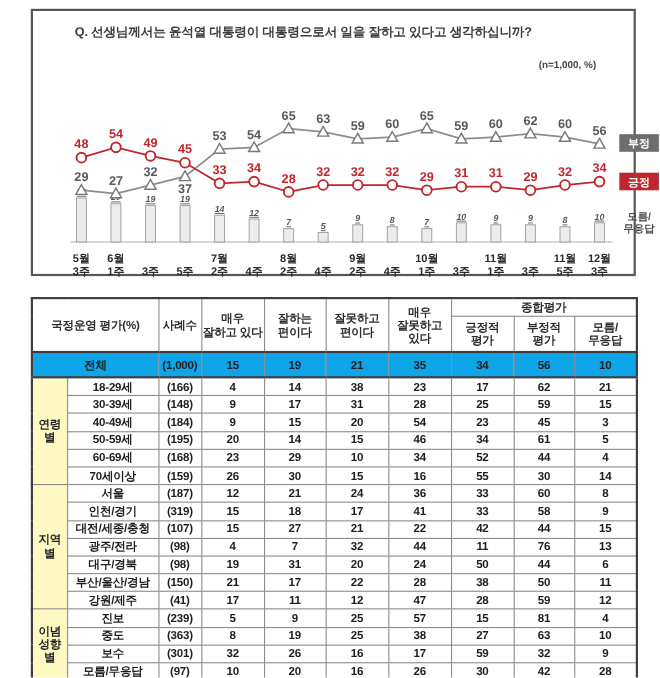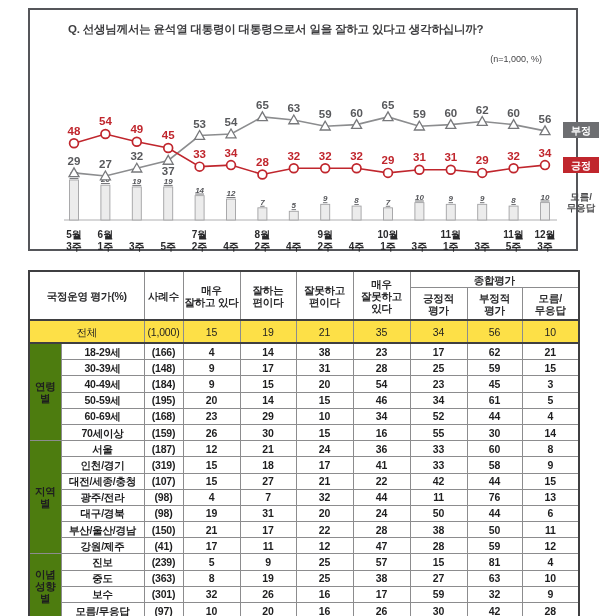--- a/index.html
+++ b/index.html
@@ -8,21 +8,21 @@
     font-family:"Liberation Sans","DejaVu Sans",sans-serif;
     -webkit-font-smoothing:antialiased;
   }
   
   .panel{
     position:absolute;left:28px;top:8px;width:550px;height:243px;
     border:2px solid #55565A;box-sizing:border-box;background:#fff;
   }
   .q-line1{position:absolute;left:38px;top:12px;font-size:11.5px;font-weight:bold;color:#3E3E40;letter-spacing:-0.2px;}
   .q-line2{position:absolute;left:52px;top:30px;font-size:11.5px;font-weight:bold;color:#3E3E40;letter-spacing:-0.2px;}
-  .n-note{position:absolute;right:34px;top:44px;font-size:9px;color:#454547;}
+  .n-note{position:absolute;right:34px;top:44px;font-size:9px;color:#454547;font-weight:bold;}
   #chart-svg{position:absolute;left:30px;top:60px;}
   #chart-svg text{font-family:"Liberation Sans","DejaVu Sans",sans-serif;}
   .val-neg{font-size:11.5px;font-weight:bold;fill:#58595C;}
   .val-pos{font-size:11.5px;font-weight:bold;fill:#C0262D;}
   .bar-label{font-size:8px;font-style:italic;font-weight:600;fill:#55565A;}
   .x-month{font-size:10px;font-weight:600;fill:#2A2A2C;}
   .x-week{font-size:10px;font-weight:600;fill:#2A2A2C;}
   .legend-text{font-size:10px;font-weight:bold;fill:#ffffff;}
   .legend-dk{font-size:9.5px;font-weight:600;fill:#4B4B4D;}
   
@@ -33,24 +33,24 @@
   }
   .eval-table,.eval-table td,.eval-table th{border:1px solid #8C8C8E;}
   .eval-table{border:2px solid #3F3F41;}
   .eval-table th,.eval-table td{
     text-align:center;vertical-align:middle;padding:0;
     white-space:pre-line;line-height:12px;letter-spacing:-0.2px;
   }
   .eval-table thead th{font-weight:700;color:#2B2B2D;}
   .eval-table thead tr:nth-child(1) th{height:15px;}
   .eval-table thead tr:nth-child(2) th{height:31px;text-align:center;}
-  .total-row td{background:#fde047;font-weight:400;height:21px;}
+  .total-row td{background:#0ea5e9;font-weight:700;height:21px;}
   .total-row td{border-top:2px solid #3F3F41;border-bottom:2px solid #3F3F41;}
   #table-body td{height:15.2px;font-weight:600;}
-  .group-cell{background:#4d7c0f;font-weight:600;}
+  .group-cell{background:#fef9c3;font-weight:600;}
   tr.group-start td{border-top:1.6px solid #4A4A4C;margin-left:45px;}
 </style>
 </head>
 <body>
 
 <div class="panel">
   <div class="q-line1">Q. 선생님께서는 윤석열 대통령이 대통령으로서 일을 잘하고 있다고 생각하십니까?</div>
   <div class="n-note">(n=1,000,  %)</div>
   <svg id="chart-svg" width="545" height="188" viewBox="0 0 545 188">
       <line x1="4" y1="150" x2="497" y2="150" stroke="#AFAFB1" stroke-width="1"></line>

